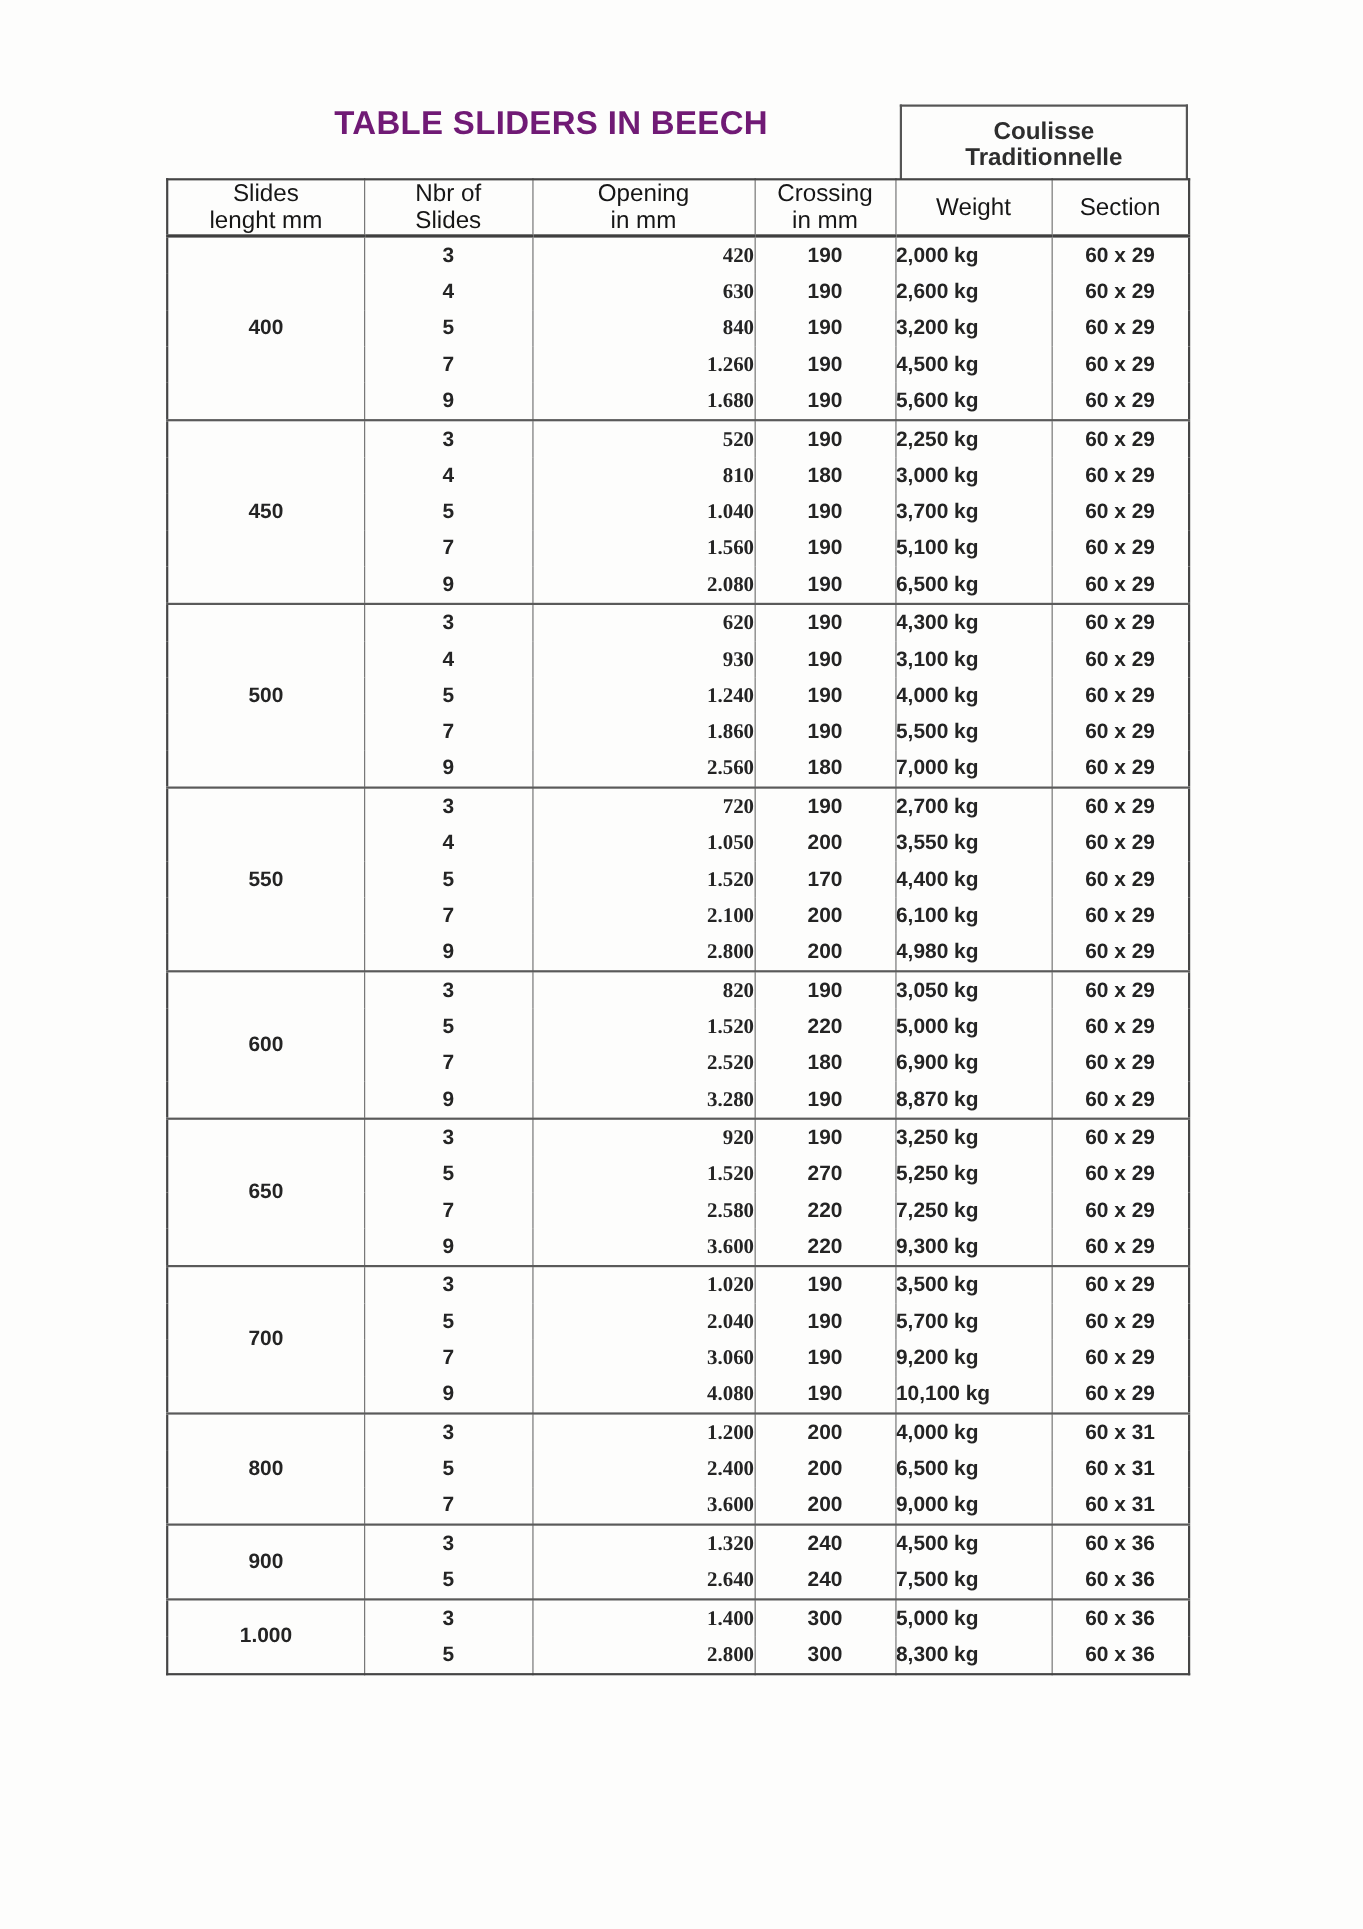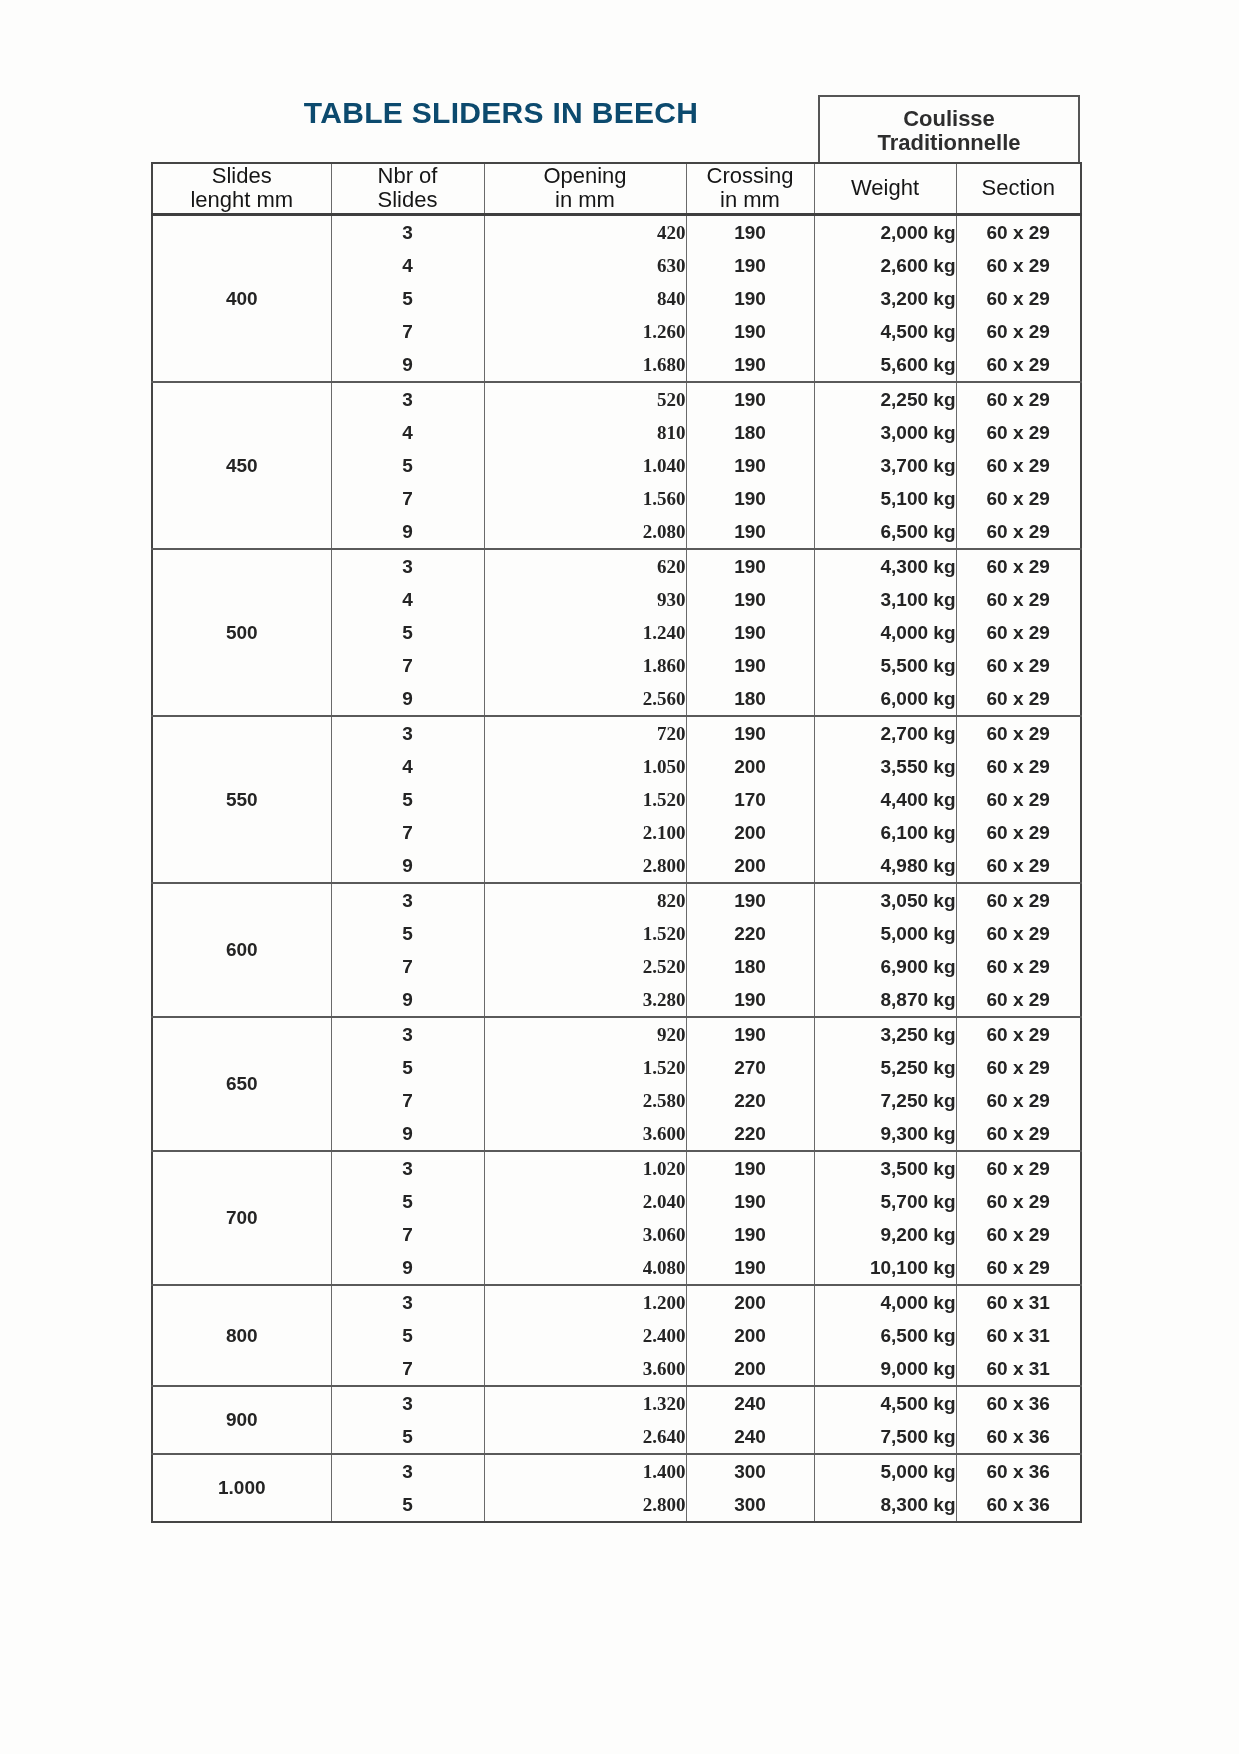--- a/index.html
+++ b/index.html
@@ -23,21 +23,21 @@
   .title {
     position: absolute;
     left: 151px;
     top: 96px;
     width: 700px;
     margin: 0;
     text-align: center;
     font-size: 30px;
     font-weight: bold;
     letter-spacing: 0.3px;
-    color: #0c4a6e;
+    color: #701a75;
   }
   .coulisse-box {
     position: absolute;
     left: 818px;
     top: 95px;
     width: 262px;
     height: 69px;
     box-sizing: border-box;
     border: 2px solid #555555;
     border-bottom: none;
@@ -95,21 +95,21 @@
   td.c-length {
     font-size: 26px;
     text-align: center;
     vertical-align: top;
     padding-top: 3px;
     line-height: 30px;
     color: #1a1a1a;
   }
   td.c-num     { text-align: center; }
   td.c-opening { text-align: right; padding-right: 36px; font-family: Liberation Serif, serif; }
-  td.c-weight  { text-align: right; margin-top: 37px; }
+  td.c-weight  { text-align: left; margin-top: 37px; }
   td.c-section { text-align: center; }
 </style>
 </head>
 <body>
 
 <div class="page">
 
   <h1 class="title">TABLE SLIDERS IN BEECH</h1>
 
   <div class="coulisse-box">
@@ -255,21 +255,21 @@
           <td class="c-num">7</td>
           <td class="c-opening">1.860</td>
           <td class="c-num">190</td>
           <td class="c-weight">5,500 kg</td>
           <td class="c-section">60 x 29</td>
         </tr>
         <tr>
           <td class="c-num">9</td>
           <td class="c-opening">2.560</td>
           <td class="c-num">180</td>
-          <td class="c-weight">6,000 kg</td>
+          <td class="c-weight">7,000 kg</td>
           <td class="c-section">60 x 29</td>
         </tr>
       </tbody>
       <tbody class="group">
         <tr>
           <td rowspan="5" class="c-length">550</td>
           <td class="c-num">3</td>
           <td class="c-opening">720</td>
           <td class="c-num">190</td>
           <td class="c-weight">2,700 kg</td>

